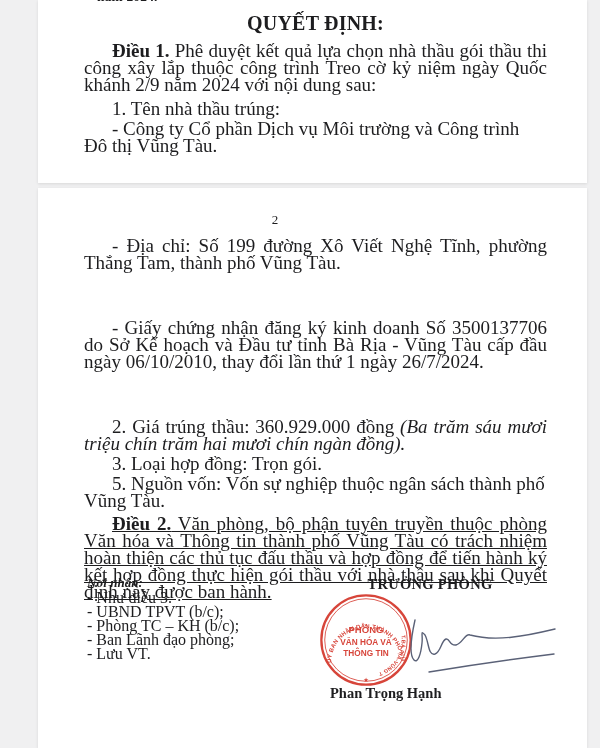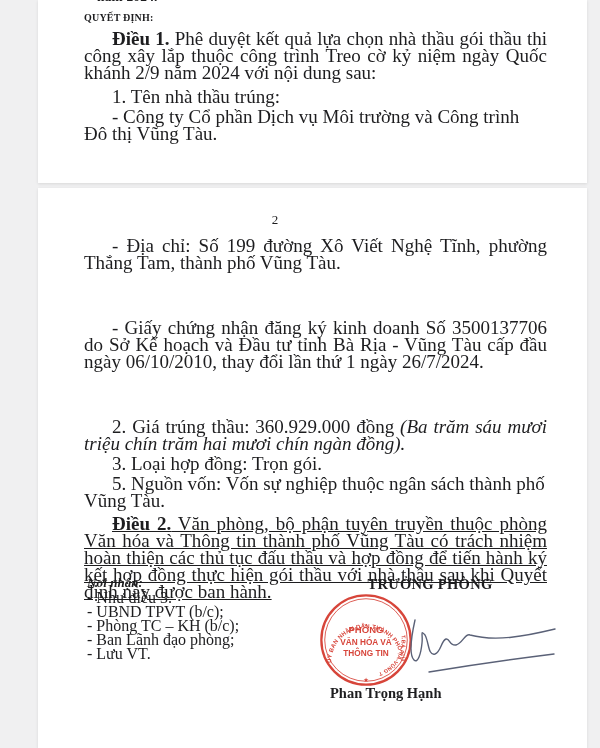--- a/index.html
+++ b/index.html
@@ -14,22 +14,22 @@
     box-shadow:0 1px 3px rgba(0,0,0,0.10);
   }
   .page1 { top:0; height:183px; overflow:hidden; }
   .page2 { top:188px; height:560px; overflow:hidden; }
 
   .clipped-top {
     position:absolute; left:59px; top:-11px;
     font-size:13.4px; font-weight:bold; letter-spacing:0.2px;
   }
   .doc-heading {
-    margin:12px 40px 0 46px; width:463px; 
-    font-size:10px; font-weight:bold; letter-spacing:0.2px;
+    margin:12px 40px 0 46px; width:463px; text-align:center;
+    font-size:20px; font-weight:bold; letter-spacing:0.2px;
   }
   .para {
     width:463px; margin:3px 0 0 46px;
     font-size:19px; line-height:17px; text-indent:28px;
   }
   .justify { text-align:justify;margin-top:48px; }
   .para b { font-weight:bold; }
   .para i { font-style:italic; }
   .mt6 { margin-top:6px;text-decoration:underline; }
   .mt7 { margin-top:7px; }

